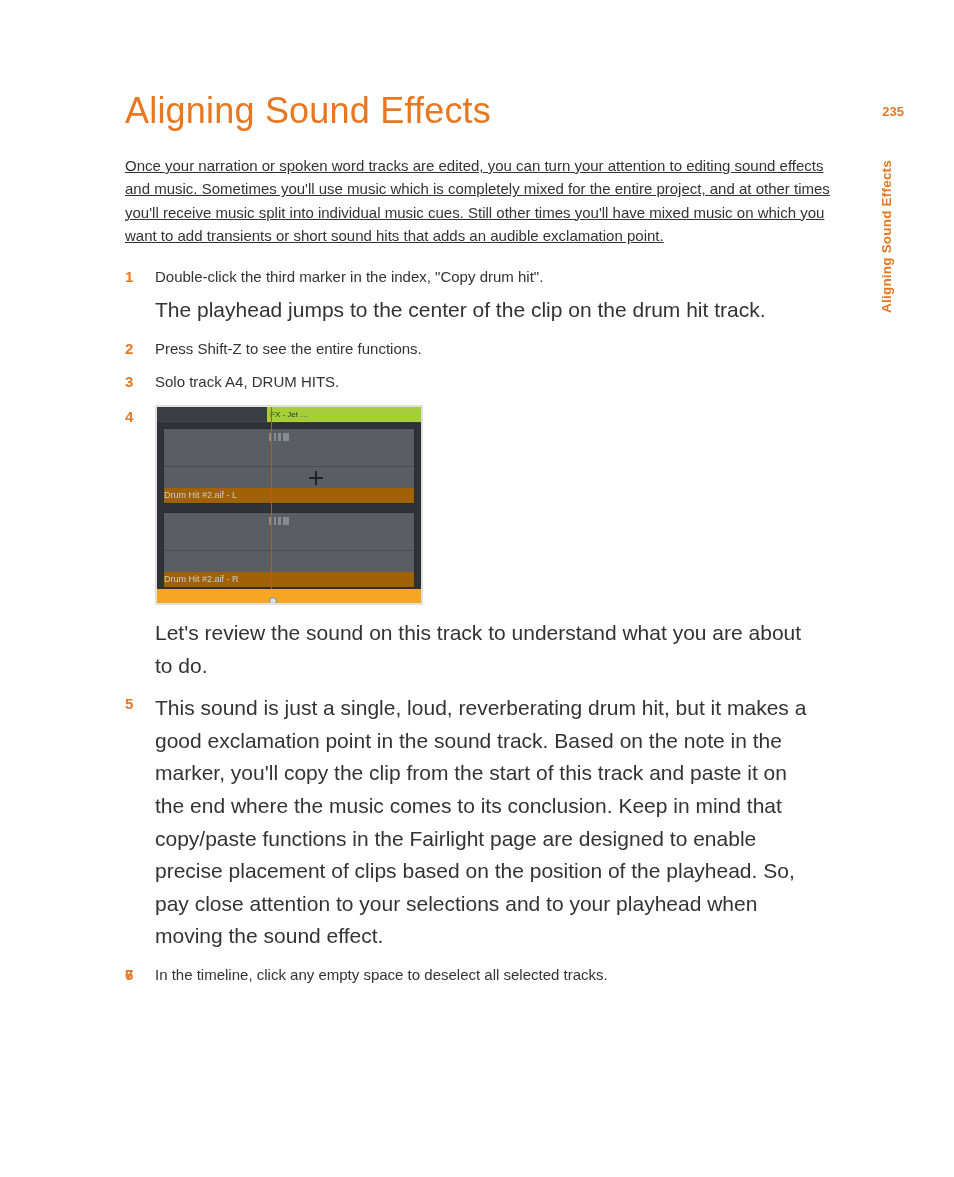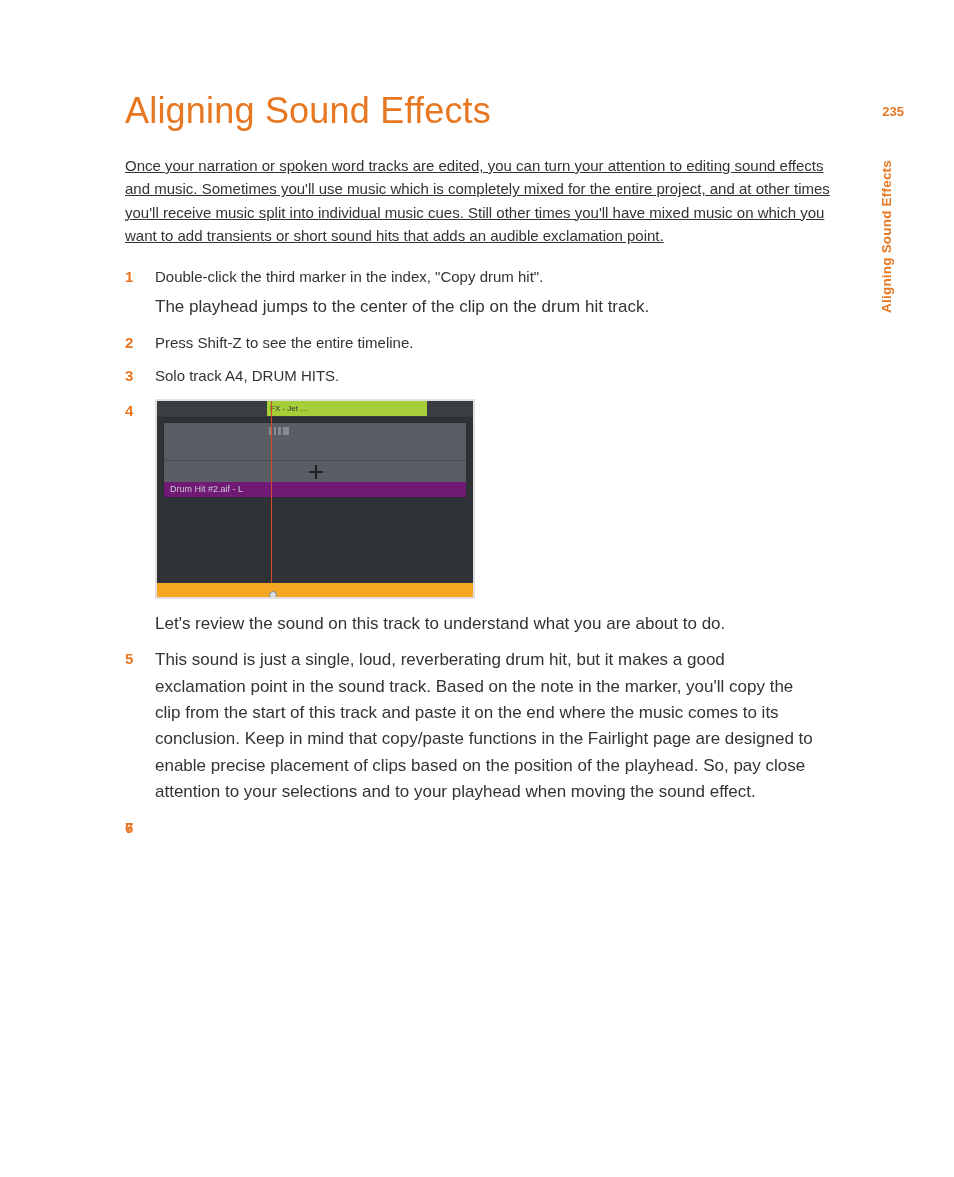--- a/index.html
+++ b/index.html
@@ -78,26 +78,26 @@
   ol.steps > li .num{
     position:absolute;
     left:0;
     top:0;
     color:var(--orange);
     font-weight:700;
     font-size:15px;
   }
   ol.steps p{
     margin:6px 0 0 0;
-    font-size:17px;
+    font-size:21px;
     line-height:1.55;
   }
   .screenshot{
     margin:12px 0 12px 0;
-    width:320px;
+    width:268px;
     height:200px;
     border:2px solid #e0e0e0;
     background:var(--track-dark);
     position:relative;
     overflow:hidden;
   }
   .ss-topbar{
     height:17px;
     background:var(--track-dark);
     border-bottom:1px solid #2a2d32;
@@ -128,22 +128,22 @@
     position:absolute;
     left:105px;top:4px;width:40px;height:8px;
     background:linear-gradient(90deg,#9a9fa6 0 3px,transparent 3px 5px,#9a9fa6 5px 7px,transparent 7px 9px,#9a9fa6 9px 12px,transparent 12px 14px,#9a9fa6 14px 20px,transparent 20px 100%);
     opacity:0.7;
   }
   .ss-track .midline{
     position:absolute;left:0;right:0;top:50%;height:1px;background:#484b52;
   }
   .ss-track .label{
     position:absolute;left:0;right:0;bottom:0;height:15px;
-    background:#701a75;
-    color:#c8cbd0;font-size:9px;line-height:15px;padding-left:6px;
+    background:#a16207;
+    color:#c8cbd0;font-size:9px;line-height:15px;
     white-space:nowrap;overflow:hidden;
   }
   .ss-playhead{
     position:absolute;left:114px;top:0;bottom:14px;width:1px;background:#d24a2b;
   }
   .ss-cursor{
     position:absolute;left:152px;top:64px;width:14px;height:14px;
   }
   .ss-cursor::before,.ss-cursor::after{
     content:"";position:absolute;background:#222;
@@ -173,52 +173,58 @@
   <p class="intro">Once your narration or spoken word tracks are edited, you can turn your attention to editing sound effects and music. Sometimes you'll use music which is completely mixed for the entire project, and at other times you'll receive music split into individual music cues. Still other times you'll have mixed music on which you want to add transients or short sound hits that adds an audible exclamation point.</p>
 
   <ol class="steps">
     <li>
       <span class="num">1</span>
       <span>Double-click the third marker in the index, "Copy drum hit".</span>
       <p>The playhead jumps to the center of the clip on the drum hit track.</p>
     </li>
     <li>
       <span class="num">2</span>
-      <span>Press Shift-Z to see the entire timeline.</span>
+      <span>Press Shift-Z to see the entire functions.</span>
     </li>
     <li>
       <span class="num">3</span>
       <span>Solo track A4, DRUM HITS.</span>
     </li>
     <li>
       <span class="num">4</span>
 
       <div class="screenshot">
         <div class="ss-topbar">
           <div class="ss-clip-green">FX - Jet …</div>
         </div>
         <div class="ss-trackbody">
           <div class="ss-track t1">
             <div class="wave"></div>
             <div class="midline"></div>
             <div class="label">Drum Hit #2.aif - L</div>
           </div>
+          <div class="ss-track t2">
+            <div class="wave"></div>
+            <div class="midline"></div>
+            <div class="label">Drum Hit #2.aif - R</div>
+          </div>
         </div>
         <div class="ss-playhead"></div>
         <div class="ss-cursor"></div>
         <div class="ss-bottombar"></div>
         <div class="ss-scrub"></div>
       </div>
 
       <p>Let's review the sound on this track to understand what you are about to do.</p>
     </li>
     <li>
       <span class="num">5</span>
       <p>This sound is just a single, loud, reverberating drum hit, but it makes a good exclamation point in the sound track. Based on the note in the marker, you'll copy the clip from the start of this track and paste it on the end where the music comes to its conclusion. Keep in mind that copy/paste functions in the Fairlight page are designed to enable precise placement of clips based on the position of the playhead. So, pay close attention to your selections and to your playhead when moving the sound effect.</p>
     </li>
     <li>
       <span class="num">6</span>
     </li>
     <li>
       <span class="num">7</span>
+      <span>In the timeline, click any empty space to deselect all selected tracks.</span>
     </li>
   </ol>
 </div>
 
 </body></html>

